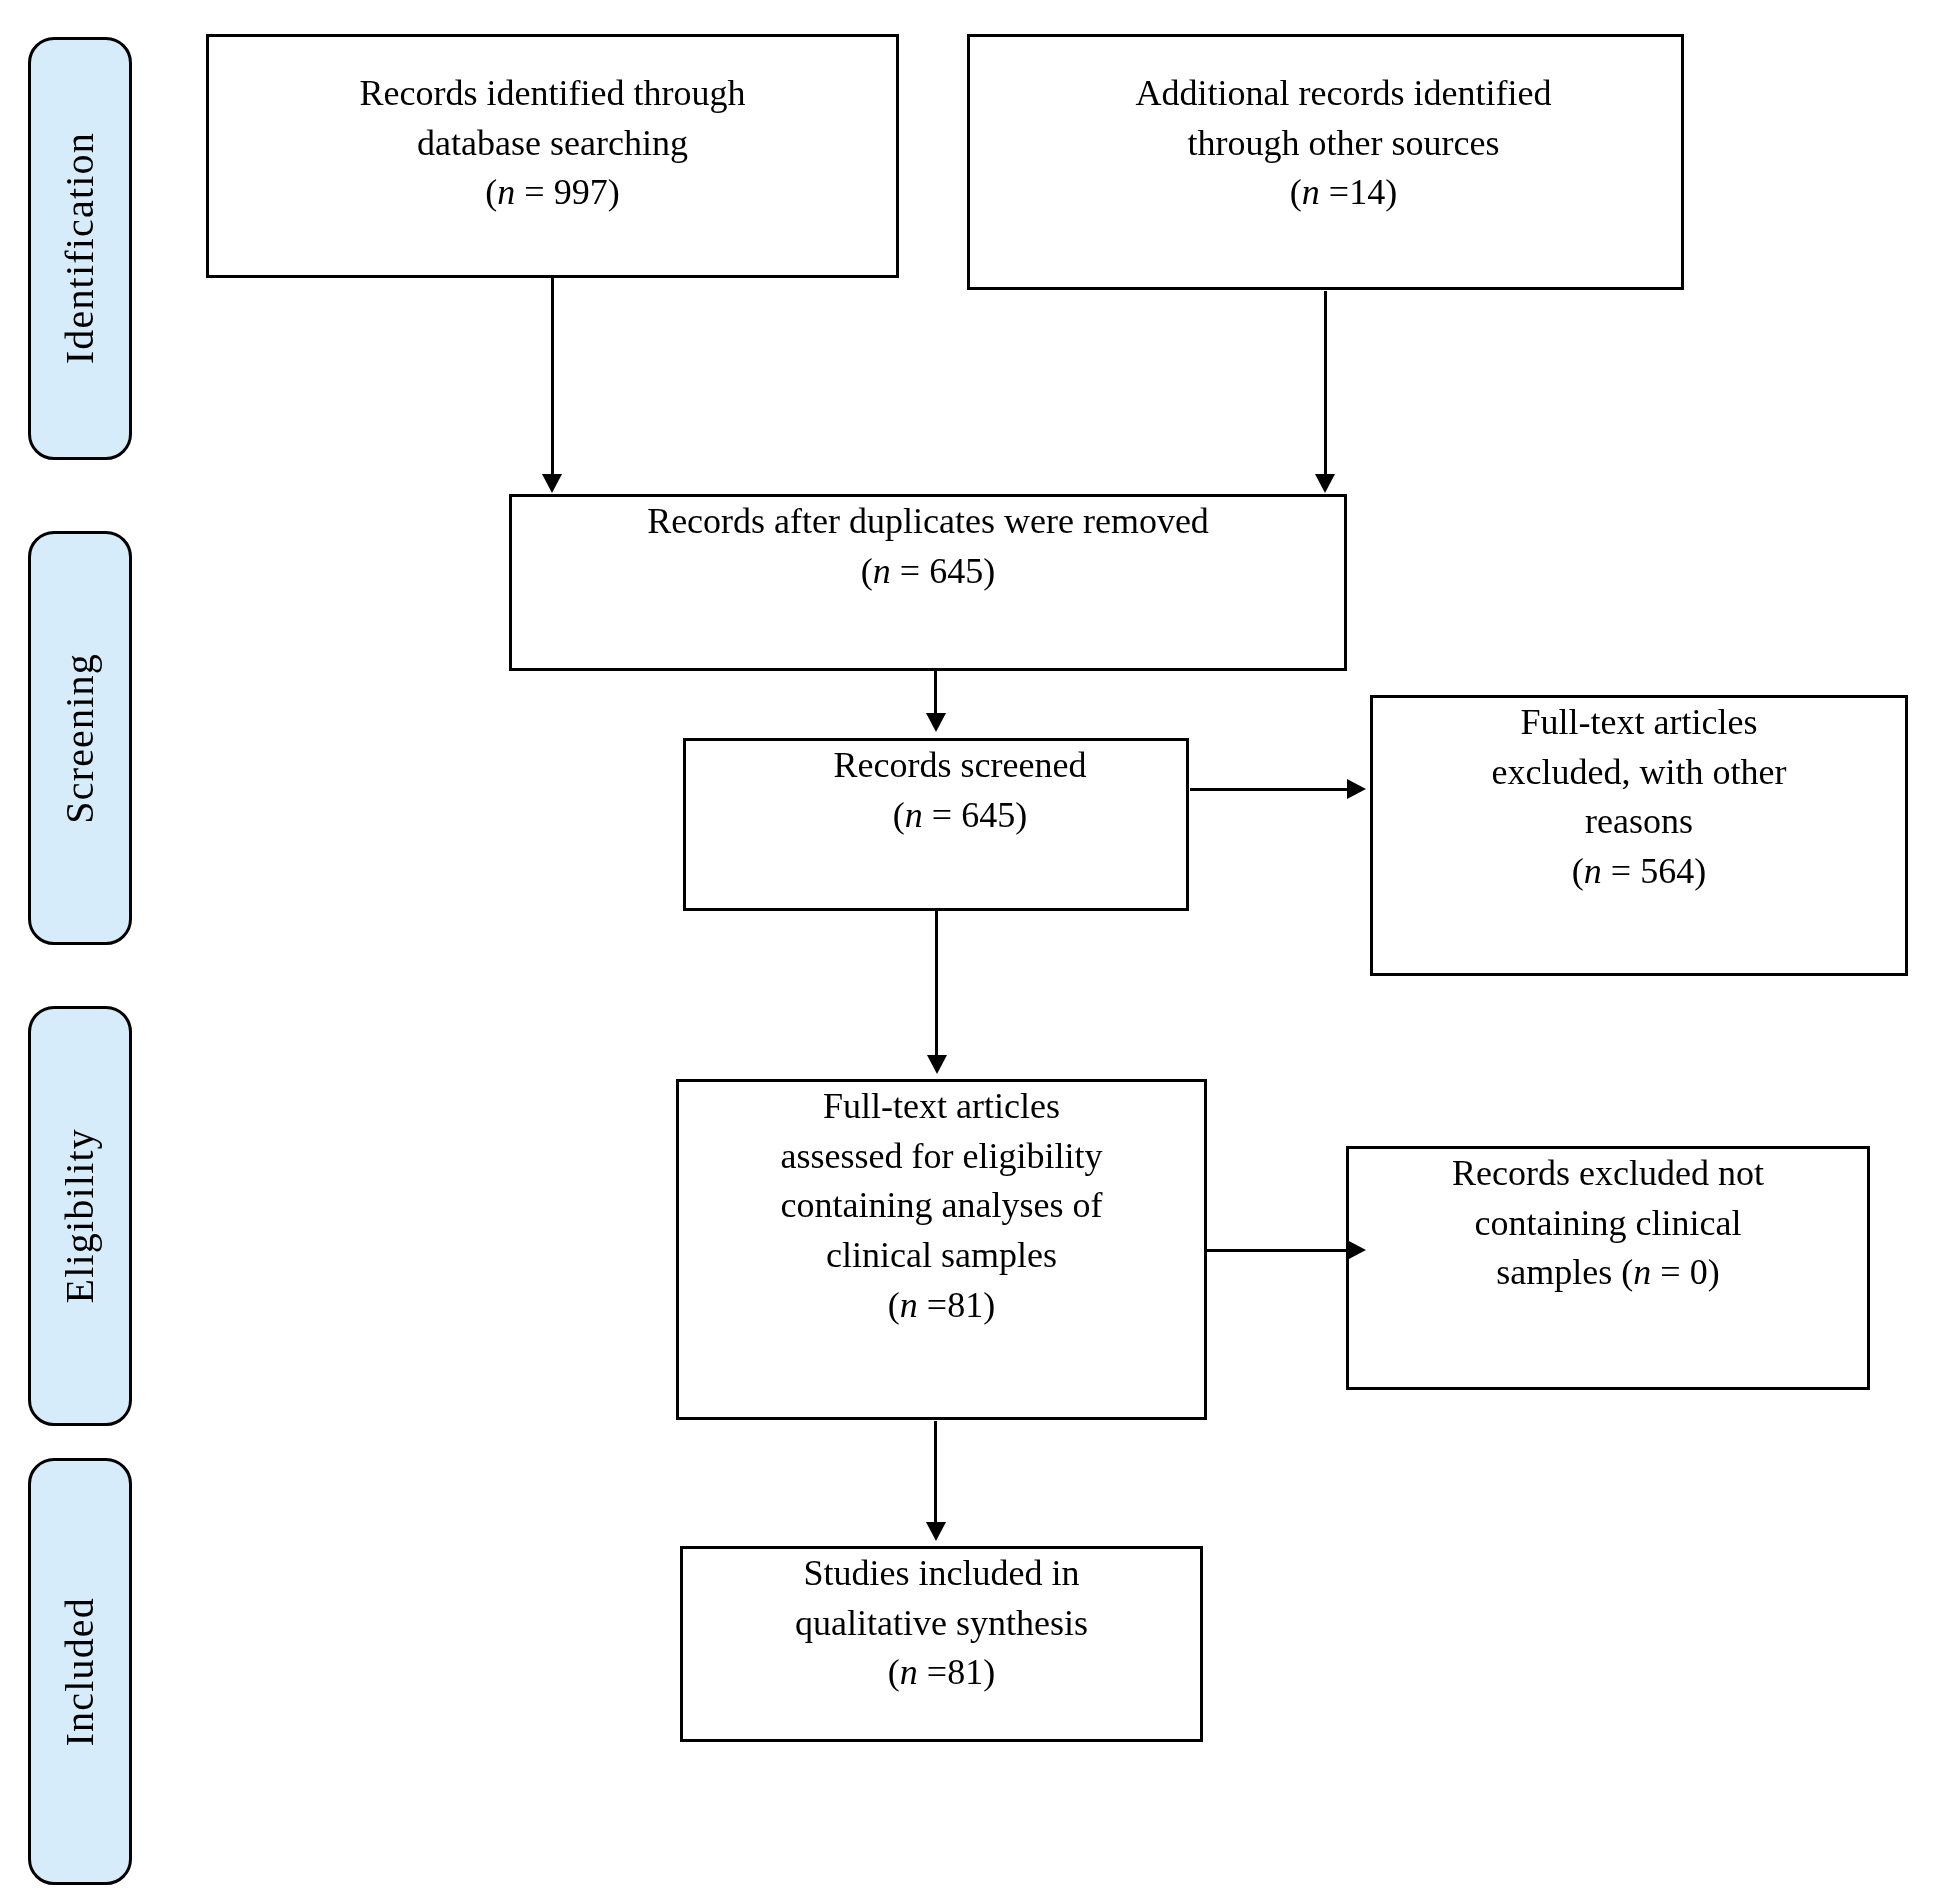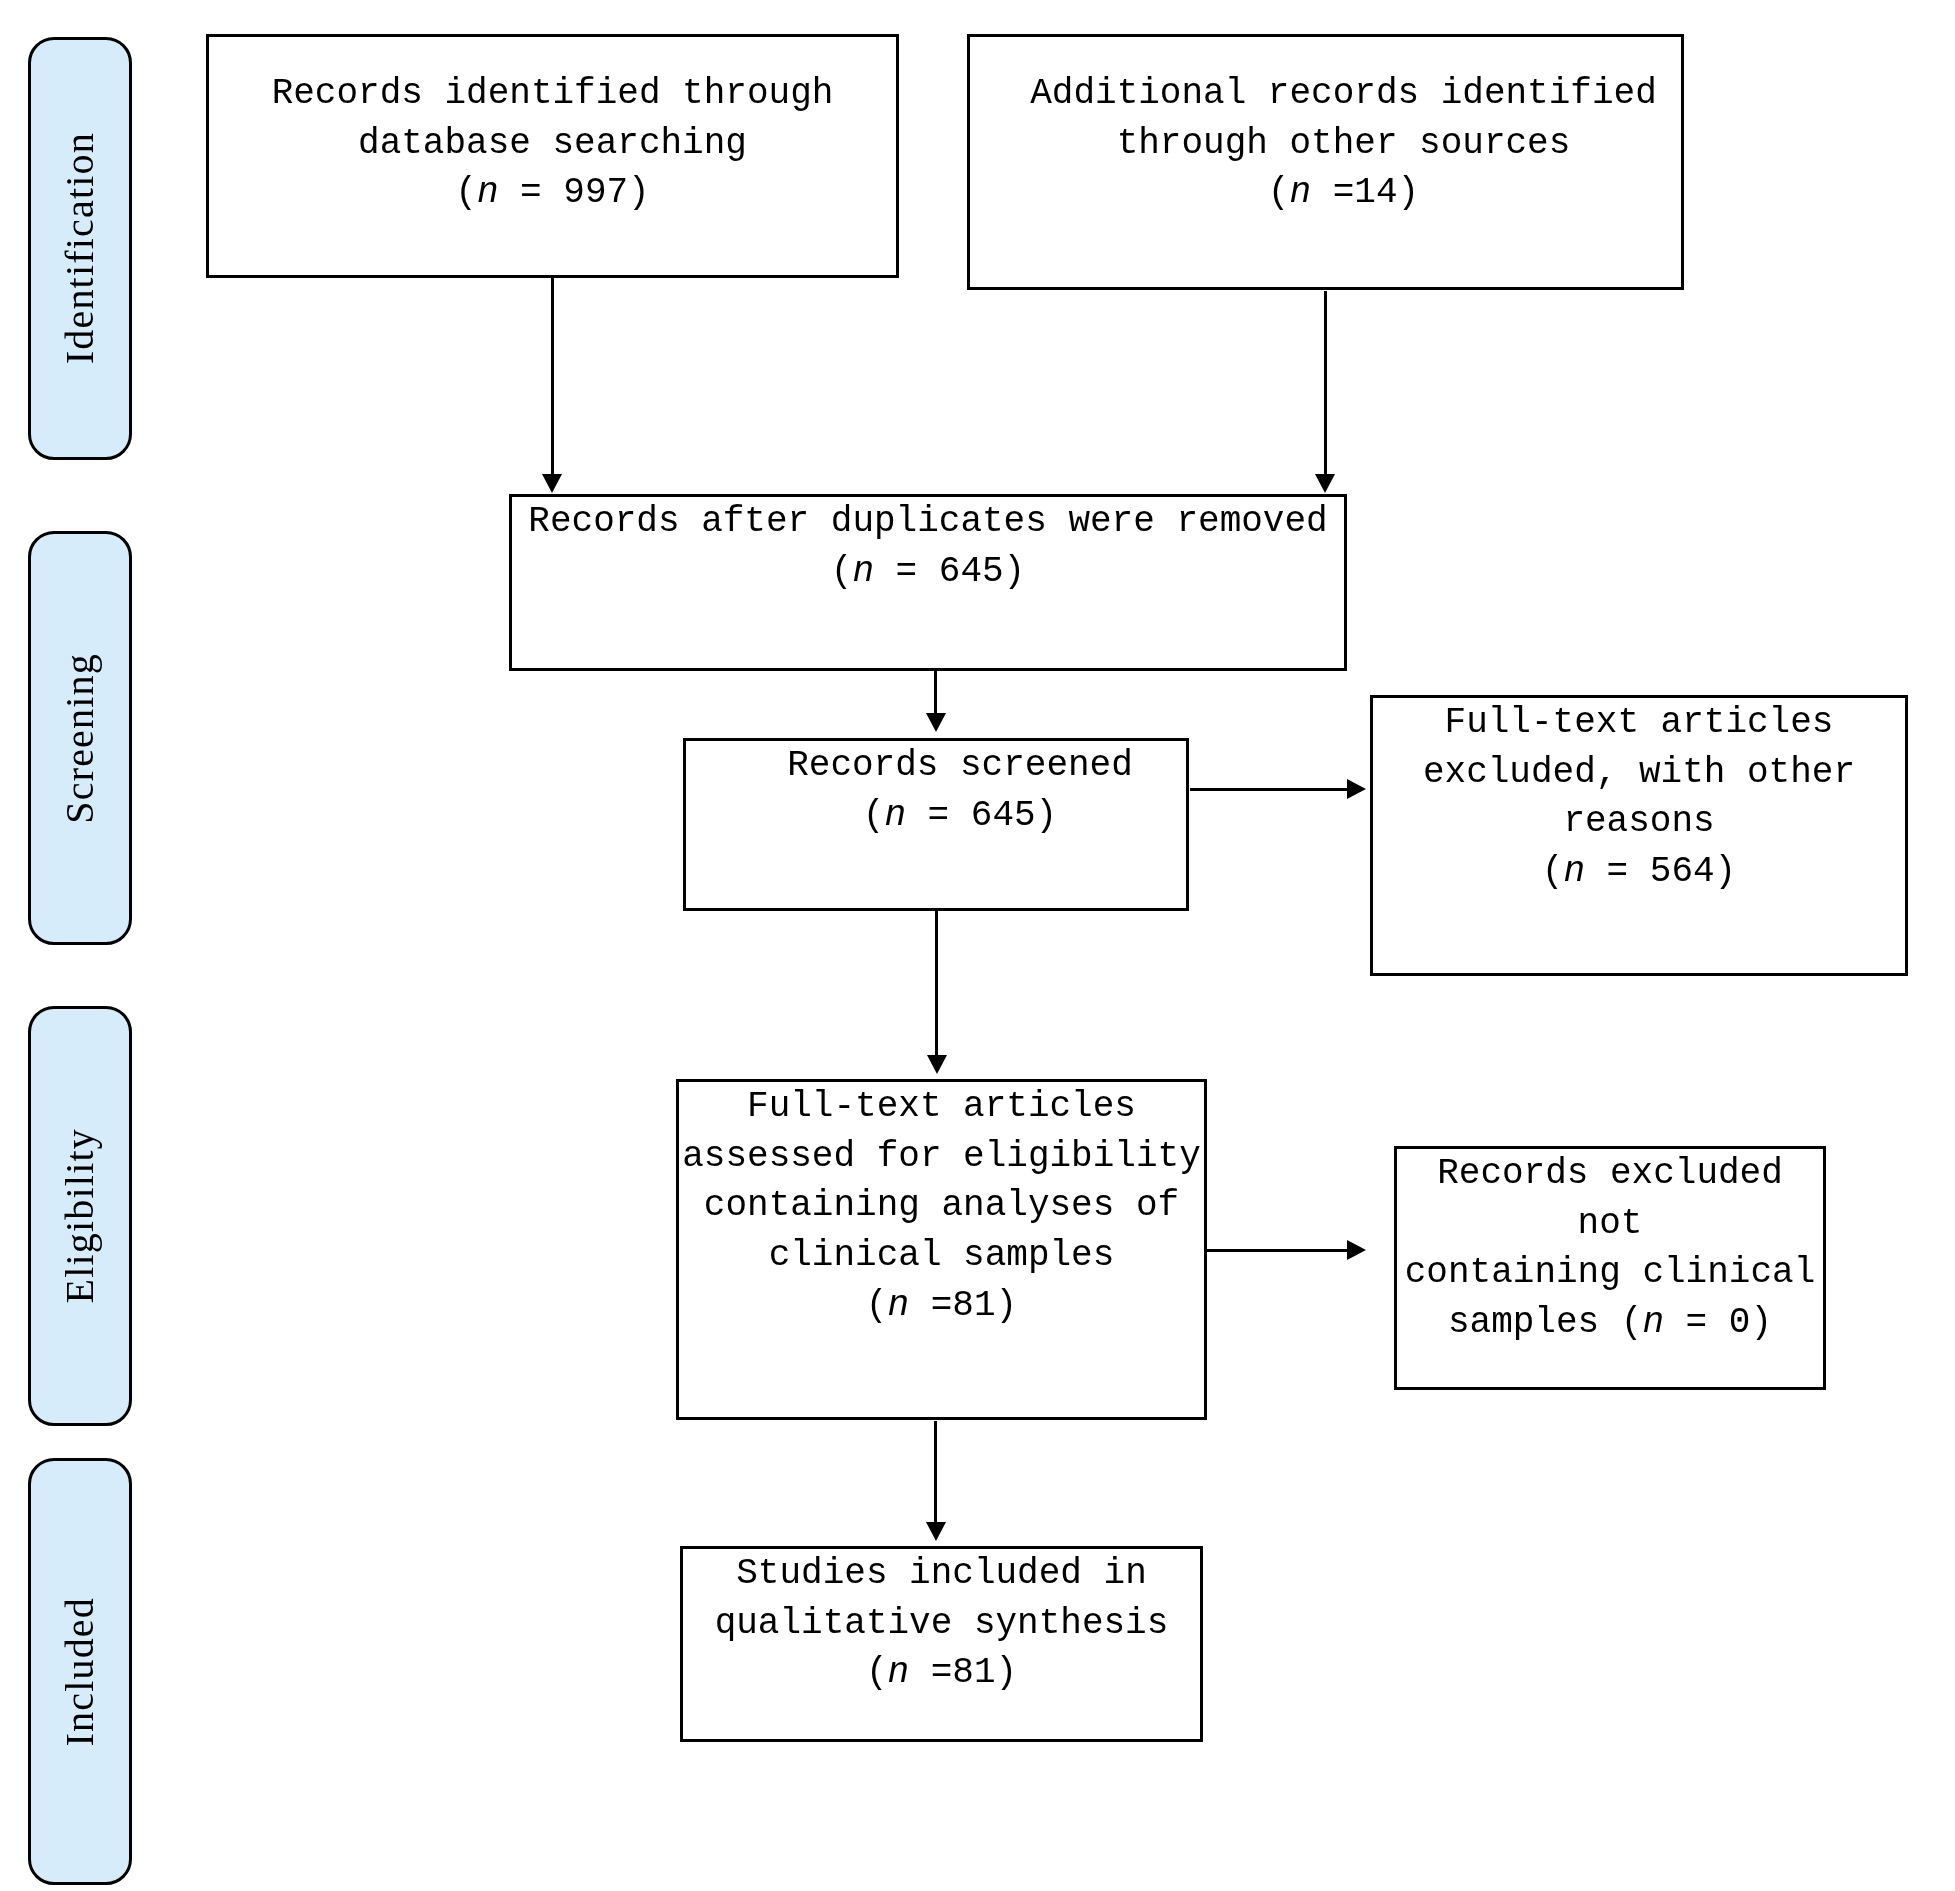--- a/index.html
+++ b/index.html
@@ -47,21 +47,20 @@
     justify-content: center;
     text-align: center;
   }
   .fbox.top-align {
     align-items: flex-start;
     padding-top: 32px;
   }
   .boxtext {
     font-size: 36px;
     line-height: 1.38;
-    font-family: Liberation Mono, monospace;
   }
   .it { font-style: italic; }
 
   
   .vline {
     position: absolute;
     width: 3.1px;
     background: #000000;
   }
   .hline {
@@ -89,21 +88,21 @@
   #band-screening      { top: 531px;  height: 414px; }
   #band-eligibility    { top: 1006px; height: 420px; }
   #band-included       { top: 1458px; height: 427px; }
 
   #box-db-search   { left: 206px;  top: 34px;   width: 693px; height: 244px; }
   #box-other-src   { left: 967px; top: 34px;   width: 717px; height: 256px; padding-left: 36px; }
   #box-duplicates  { left: 509px;  top: 494px;  width: 838px; height: 177px; }
   #box-screened    { left: 683px; top: 738px; width: 506px;  height: 173px; padding-left: 48px; }
   #box-ft-excluded { left: 1370px; top: 695px; width: 538px;  height: 281px; }
   #box-ft-assessed { left: 676px; top: 1079px; width: 531px;  height: 341px; }
-  #box-rec-excl    { left: 1394px; top: 1146px; width: 432px;  height: 244px; }
+  #box-rec-excl    { left: 1346px; top: 1146px; width: 524px;  height: 244px; }
   #box-included    { left: 680px; top: 1546px; width: 523px;  height: 196px; }
 
   #arrow-a-c-line { left: 551px;  top: 278px;  height: 197px; }
   #arrow-a-c-head { left: 542px;  top: 474px; }
   #arrow-b-c-line { left: 1324px; top: 291px;  height: 185px; }
   #arrow-b-c-head { left: 1315px; top: 474px; }
   #arrow-c-d-line { left: 934px; top: 671px; height: 44px; }
   #arrow-c-d-head { left: 926px; top: 713px; }
   #arrow-d-f-line { left: 935px; top: 911px; height: 145px; }
   #arrow-d-f-head { left: 927px; top: 1055px; }

